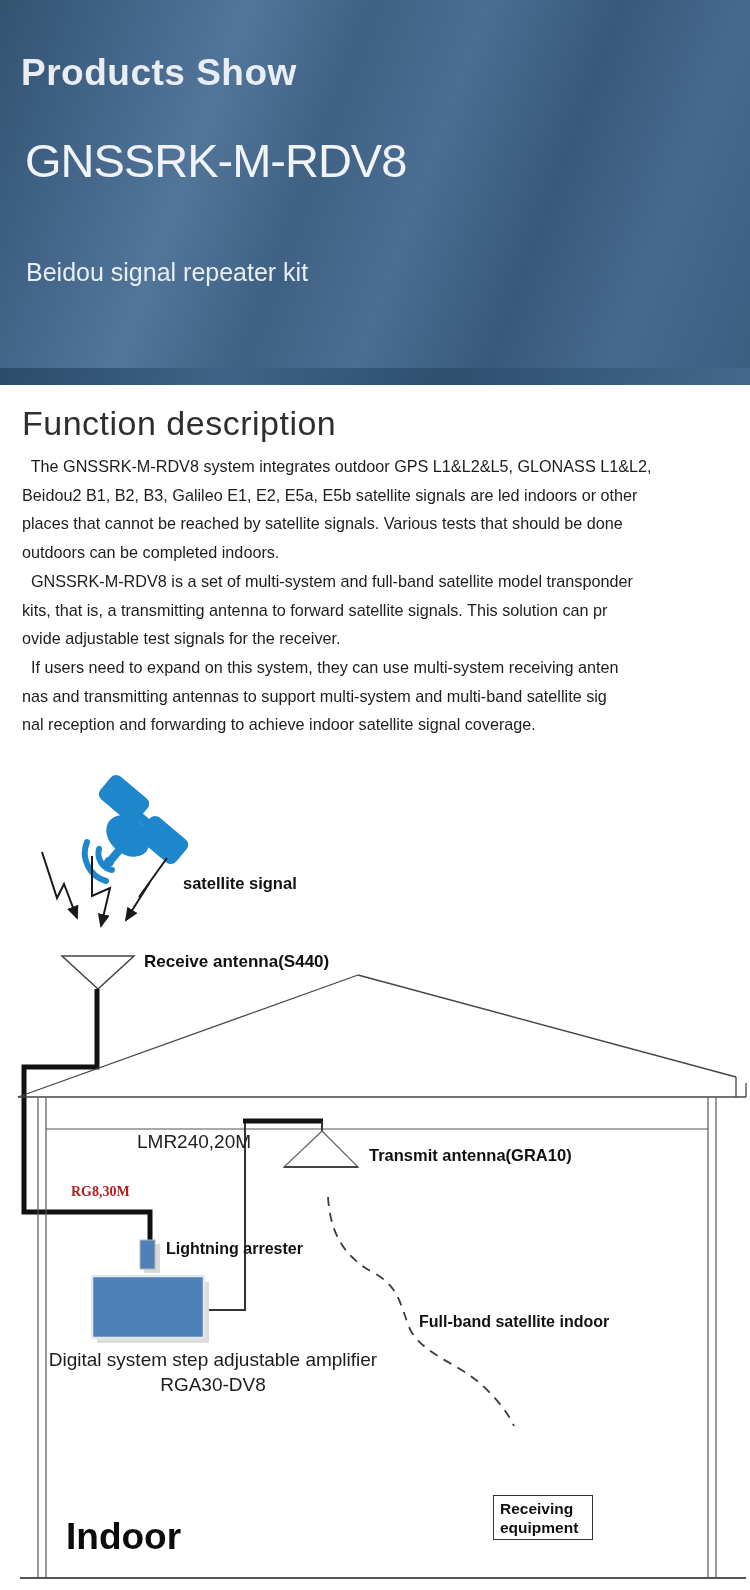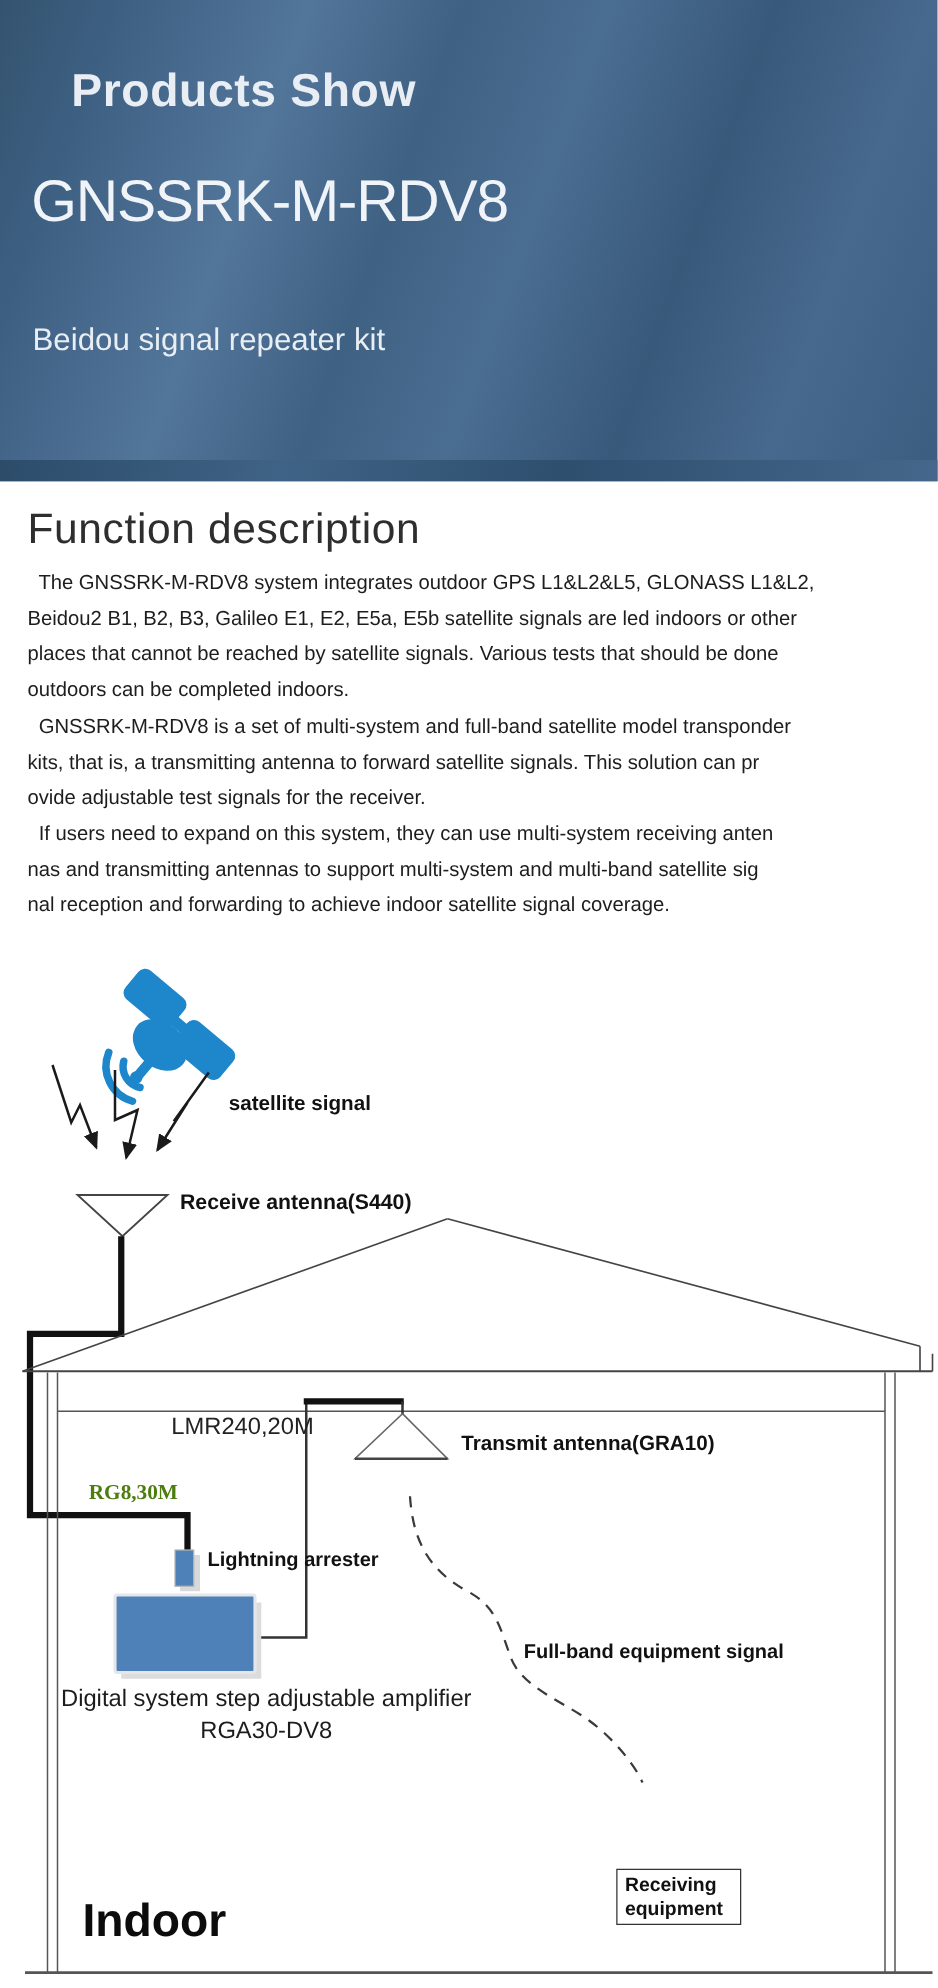--- a/index.html
+++ b/index.html
@@ -7,43 +7,43 @@
        font-family:"Liberation Sans",sans-serif;-webkit-font-smoothing:antialiased;}
   .page{position:relative;width:750px;height:1590px;}
 
   
   .hdr{position:absolute;left:0;top:0;width:750px;height:385px;
        background:linear-gradient(110deg,#34536f 0%,#3e6184 12%,#52759a 28%,
                   #3f6183 42%,#4a6d92 55%,#38597a 70%,#47698e 84%,#3a5d80 100%);}
   .hdr-strip{position:absolute;left:0;bottom:0;width:100%;height:17px;
        background:linear-gradient(100deg,#2c4c6a 0%,#3f6386 30%,#2e4f6e 60%,#44678b 100%);}
   .eyebrow{position:absolute;left:21px;top:52px;font-size:37px;font-weight:bold;
-       color:#e9eef4;letter-spacing:0.5px;margin-left:36px;}
+       color:#e9eef4;letter-spacing:0.5px;}
   .title1{position:absolute;left:25px;top:133px;font-size:47px;font-weight:400;
        color:#f0f4f8;letter-spacing:-1px;}
   .title2{position:absolute;left:25px;top:197px;font-size:47px;font-weight:400;
        color:#f0f4f8;letter-spacing:-1px;}
   .subtitle{position:absolute;left:26px;top:258px;font-size:25px;font-weight:400;
        color:#e8eef4;}
 
   
   .sec-heading{position:absolute;left:22px;top:404px;margin:0;font-size:34px;
        font-weight:400;color:#2e2e2e;letter-spacing:0.5px;}
   .bodytext{position:absolute;left:22px;top:452px;width:728px;color:#1d1d1d;
        font-size:16.2px;line-height:28.7px;}
   .bodytext p{margin:0;white-space:pre;}
 
   
   .diagram-svg{position:absolute;left:0;top:0;width:750px;height:1590px;}
   .dlabel{position:absolute;color:#111;white-space:nowrap;text-align:right;}
   .lbl-satsig{left:183px;top:874px;font-size:16.5px;font-weight:bold;}
   .lbl-rx{left:144px;top:952px;font-size:17px;font-weight:bold;}
   .lbl-lmr{left:137px;top:1131px;font-size:19px;font-weight:400;color:#222;}
-  .lbl-rg{left:71px;top:1184px;font-size:17px;font-weight:bold;
-          font-family:"Liberation Serif",serif;color:#4d7c0f;}
+  .lbl-rg{left:71px;top:1184px;font-size:14px;font-weight:bold;
+          font-family:"Liberation Serif",serif;color:#b91c1c;}
   .lbl-arrester{left:166px;top:1240px;font-size:16px;font-weight:bold;}
   .lbl-tx{left:369px;top:1146px;font-size:16.5px;font-weight:bold;}
   .lbl-fullband{left:419px;top:1313px;font-size:16px;font-weight:bold;}
   .lbl-amp{left:43px;top:1349px;width:340px;text-align:center;font-size:19px;
            font-weight:400;color:#1c1c1c;white-space:nowrap;}
   .lbl-amp2{left:43px;top:1374px;width:340px;text-align:center;font-size:19px;
            font-weight:400;color:#1c1c1c;}
   .lbl-indoor{left:66px;top:1516px;font-size:37px;font-weight:600;color:#0c0c0c;}
   .rx-box{position:absolute;left:493px;top:1455px;width:92px;height:40px;
           border:1.5px solid #333;background:#fff;padding:3px 0 0 6px;
@@ -142,21 +142,21 @@
              C 418,1350 452,1362 472,1377
              C 490,1390 508,1412 514,1426" stroke="#3a3a3a" stroke-width="1.8" fill="none" stroke-dasharray="9 7"></path>
   </svg>
 
   <div class="dlabel lbl-satsig">satellite signal</div>
   <div class="dlabel lbl-rx">Receive antenna(S440)</div>
   <div class="dlabel lbl-lmr">LMR240,20M</div>
   <div class="dlabel lbl-rg">RG8,30M</div>
   <div class="dlabel lbl-arrester">Lightning arrester</div>
   <div class="dlabel lbl-tx">Transmit antenna(GRA10)</div>
-  <div class="dlabel lbl-fullband">Full-band equipment signal</div>
+  <div class="dlabel lbl-fullband">Full-band satellite indoor</div>
   <div class="dlabel lbl-amp">Digital system step adjustable amplifier</div>
   <div class="dlabel lbl-amp2">RGA30-DV8</div>
   <div class="rx-box">
     <span>Receiving</span><br>
     <span>equipment</span>
   </div>
   <div class="dlabel lbl-indoor">Indoor</div>
 
 </div>
 

